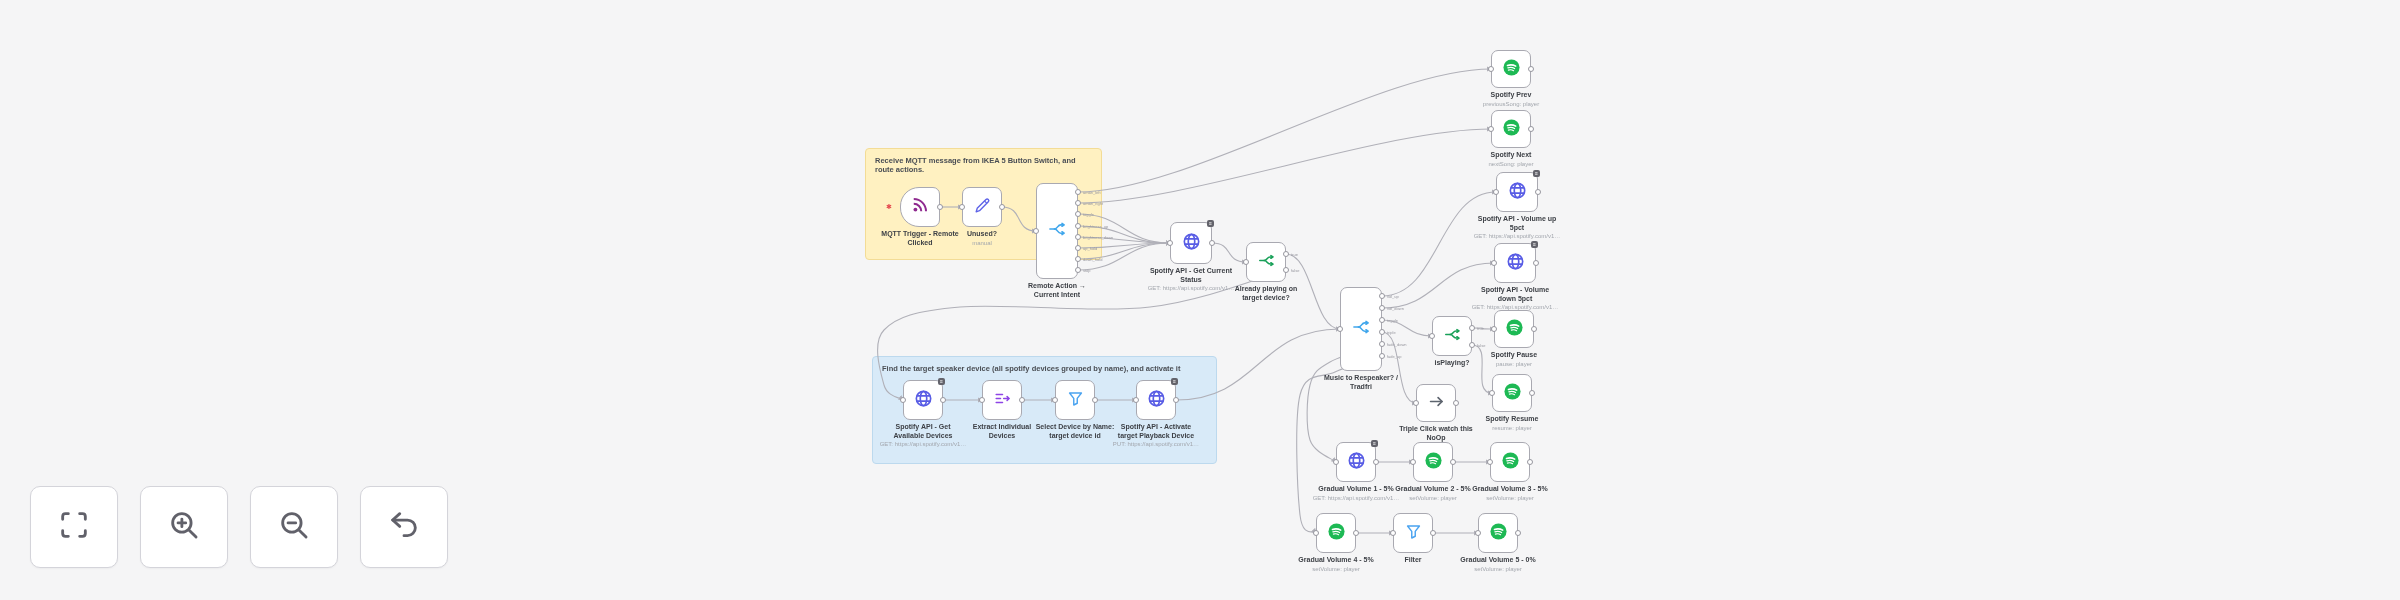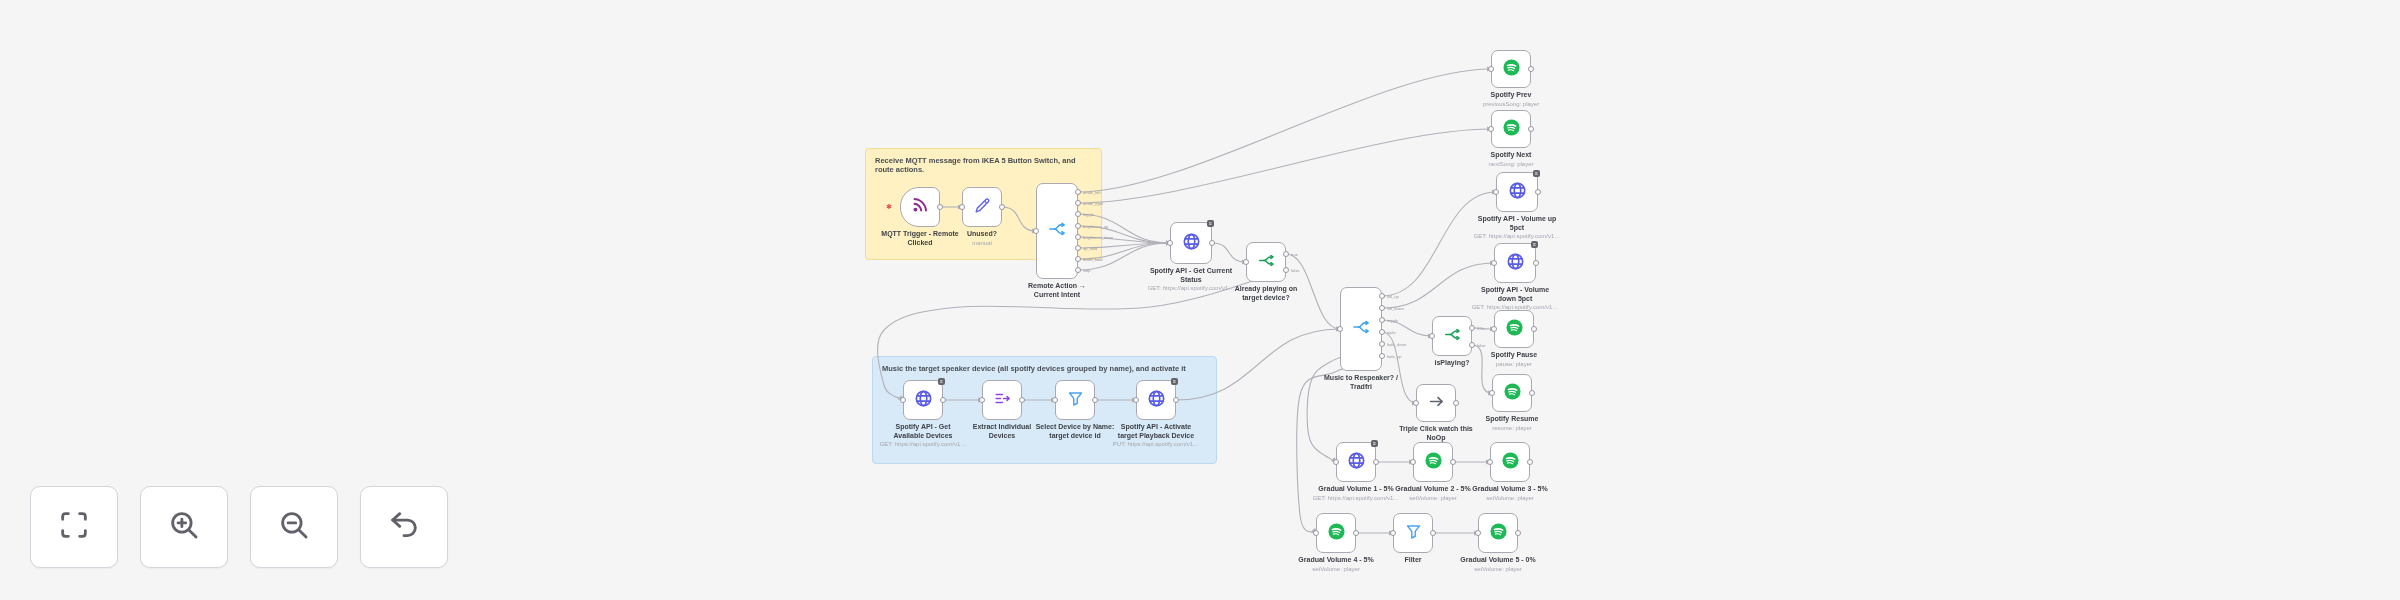--- a/index.html
+++ b/index.html
@@ -29,21 +29,21 @@
 </style>
 </head>
 <body>
 
 <div id="canvas">
   <div id="stickies">
       <div class="sticky" style="left: 865px; top: 148px; width: 237px; height: 112px; background: rgb(255, 241, 193); border: 1px solid rgb(243, 220, 150);">
         <div class="stext">Receive MQTT message from IKEA 5 Button Switch, and route actions.</div>
       </div>
       <div class="sticky" style="left: 872px; top: 356px; width: 345px; height: 108px; background: rgb(216, 234, 248); border: 1px solid rgb(188, 217, 238);">
-        <div class="stext">Music the target speaker device (all spotify devices grouped by name), and activate it</div>
+        <div class="stext">Find the target speaker device (all spotify devices grouped by name), and activate it</div>
       </div>
     </div>
   <svg id="wires" width="2400" height="600">
     <defs>
       <marker id="arr" markerWidth="5" markerHeight="5" refX="4" refY="2.5" orient="auto">
         <path d="M0,0 L5,2.5 L0,5 Z" fill="#b0b0b8"></path>
       </marker>
     </defs>
     <g id="wiregroup">
         <path d="M940,207 C962,207 940,207 962,207" fill="none" stroke="#b0b0b8" stroke-width="1.1" marker-end="url(#arr)"></path>

